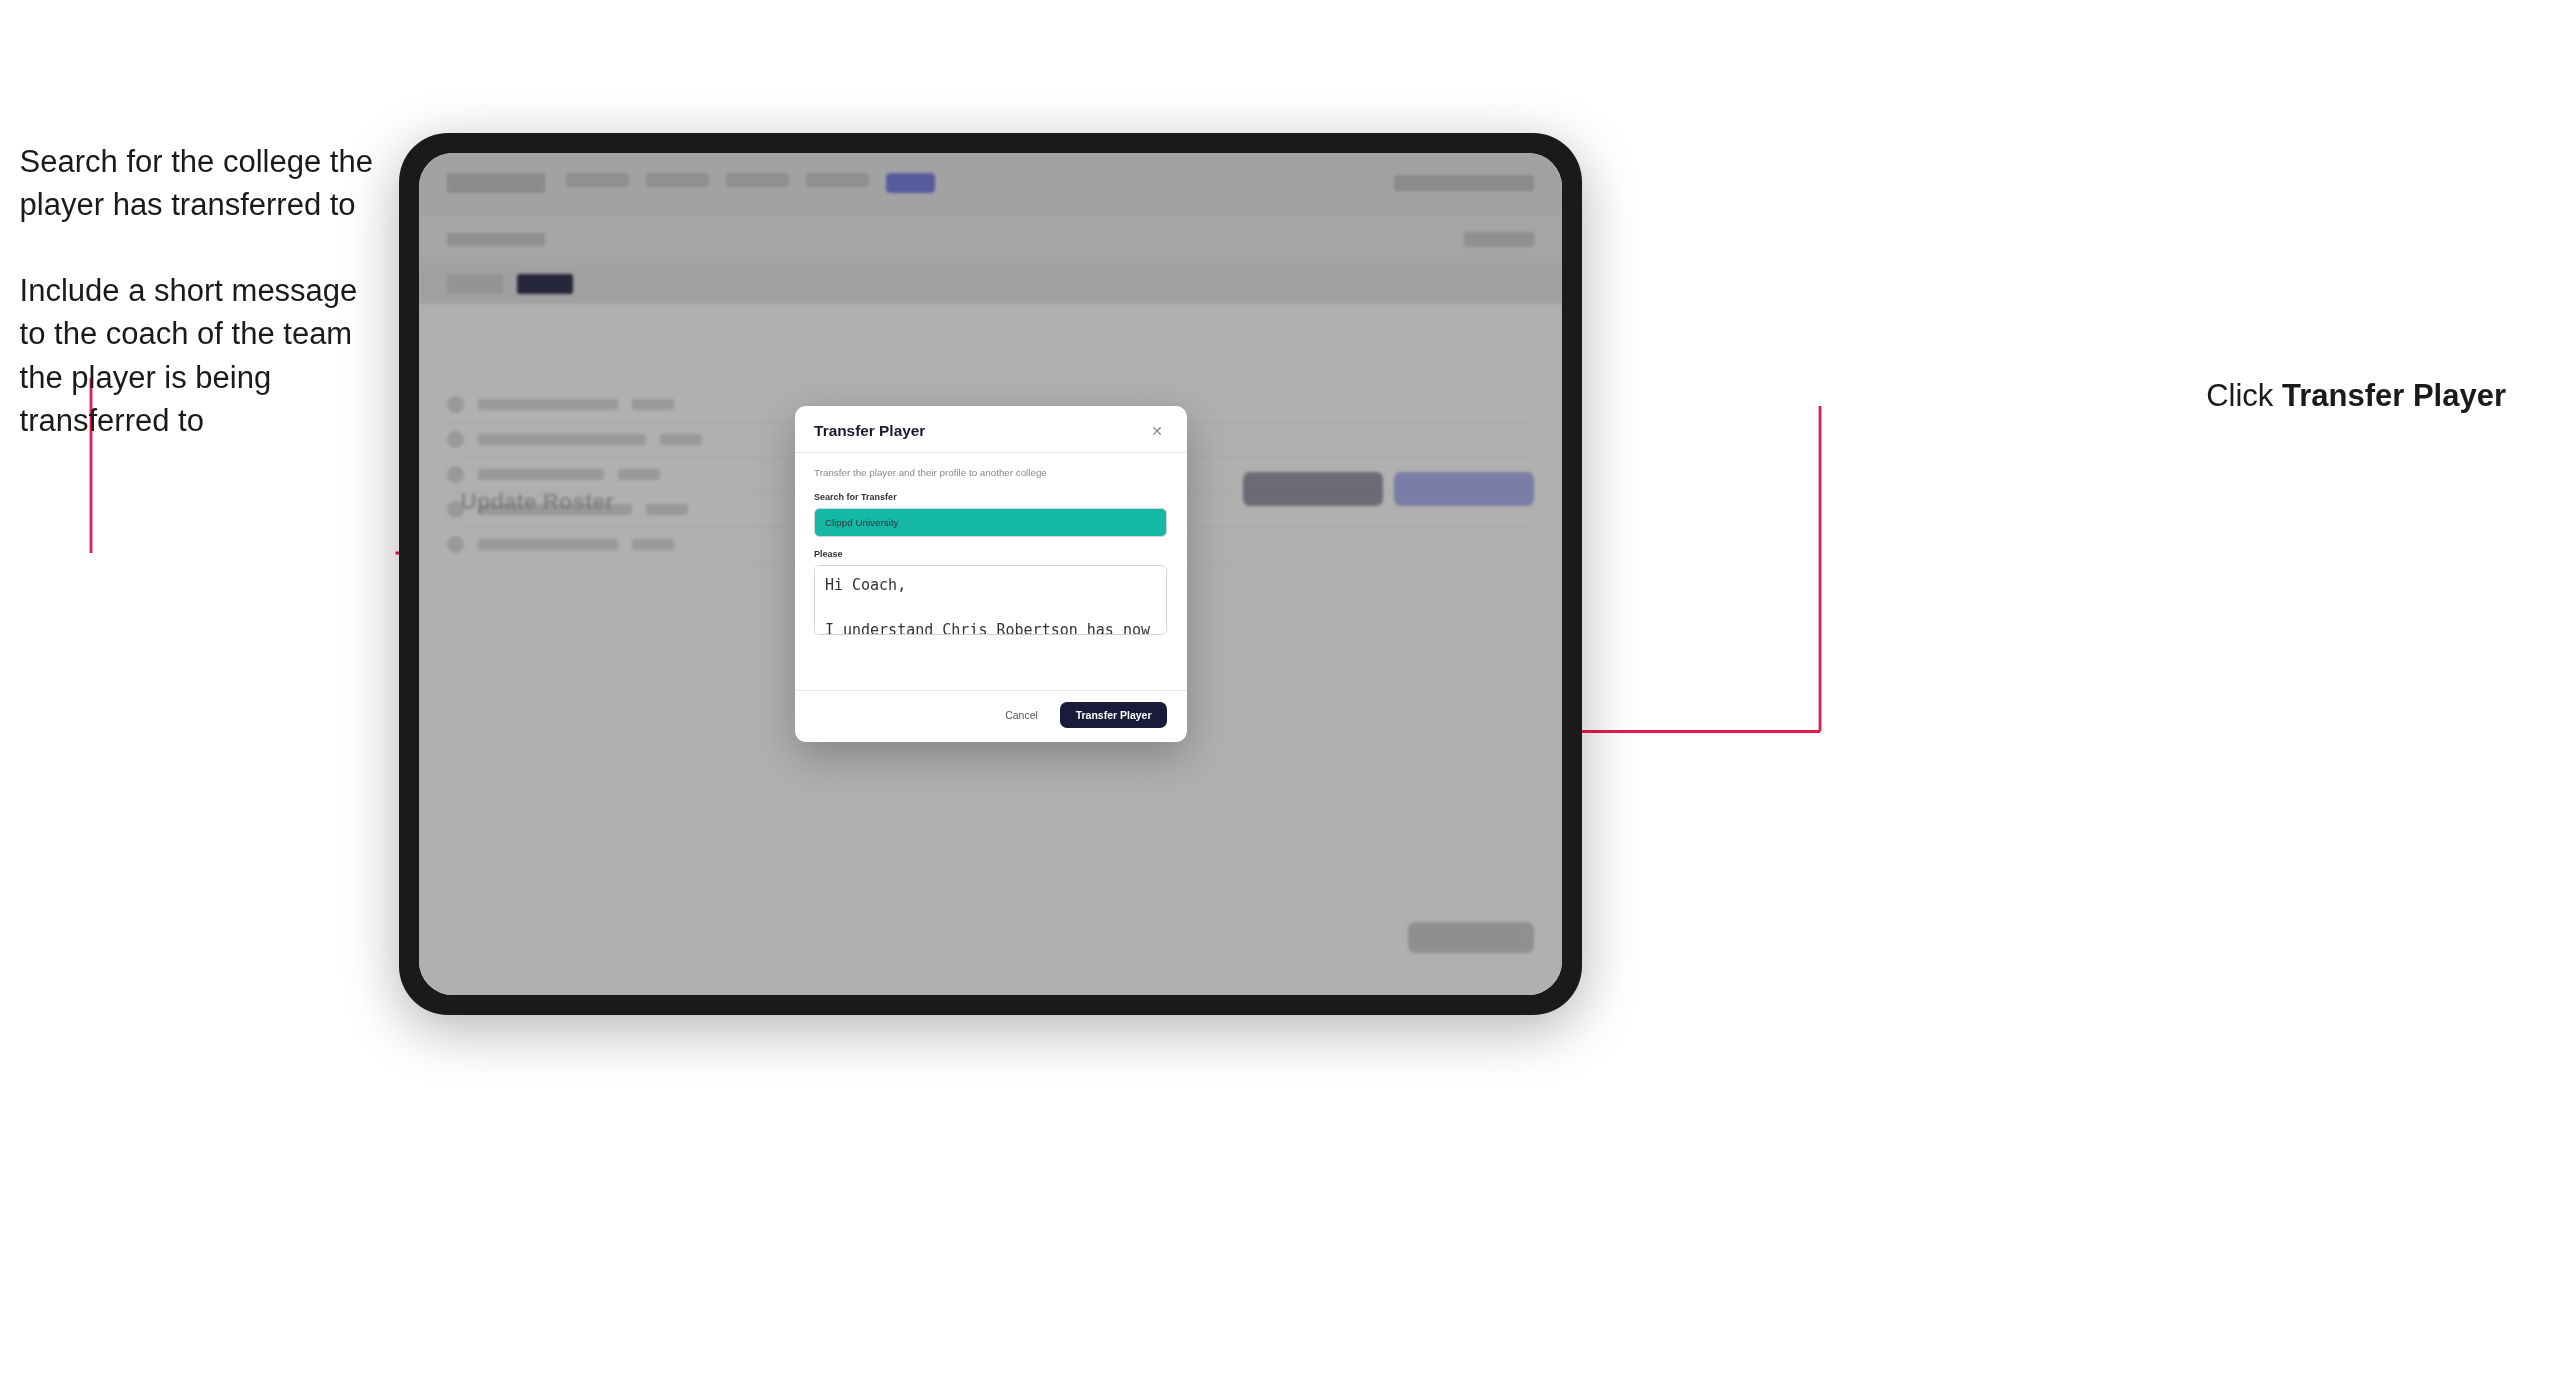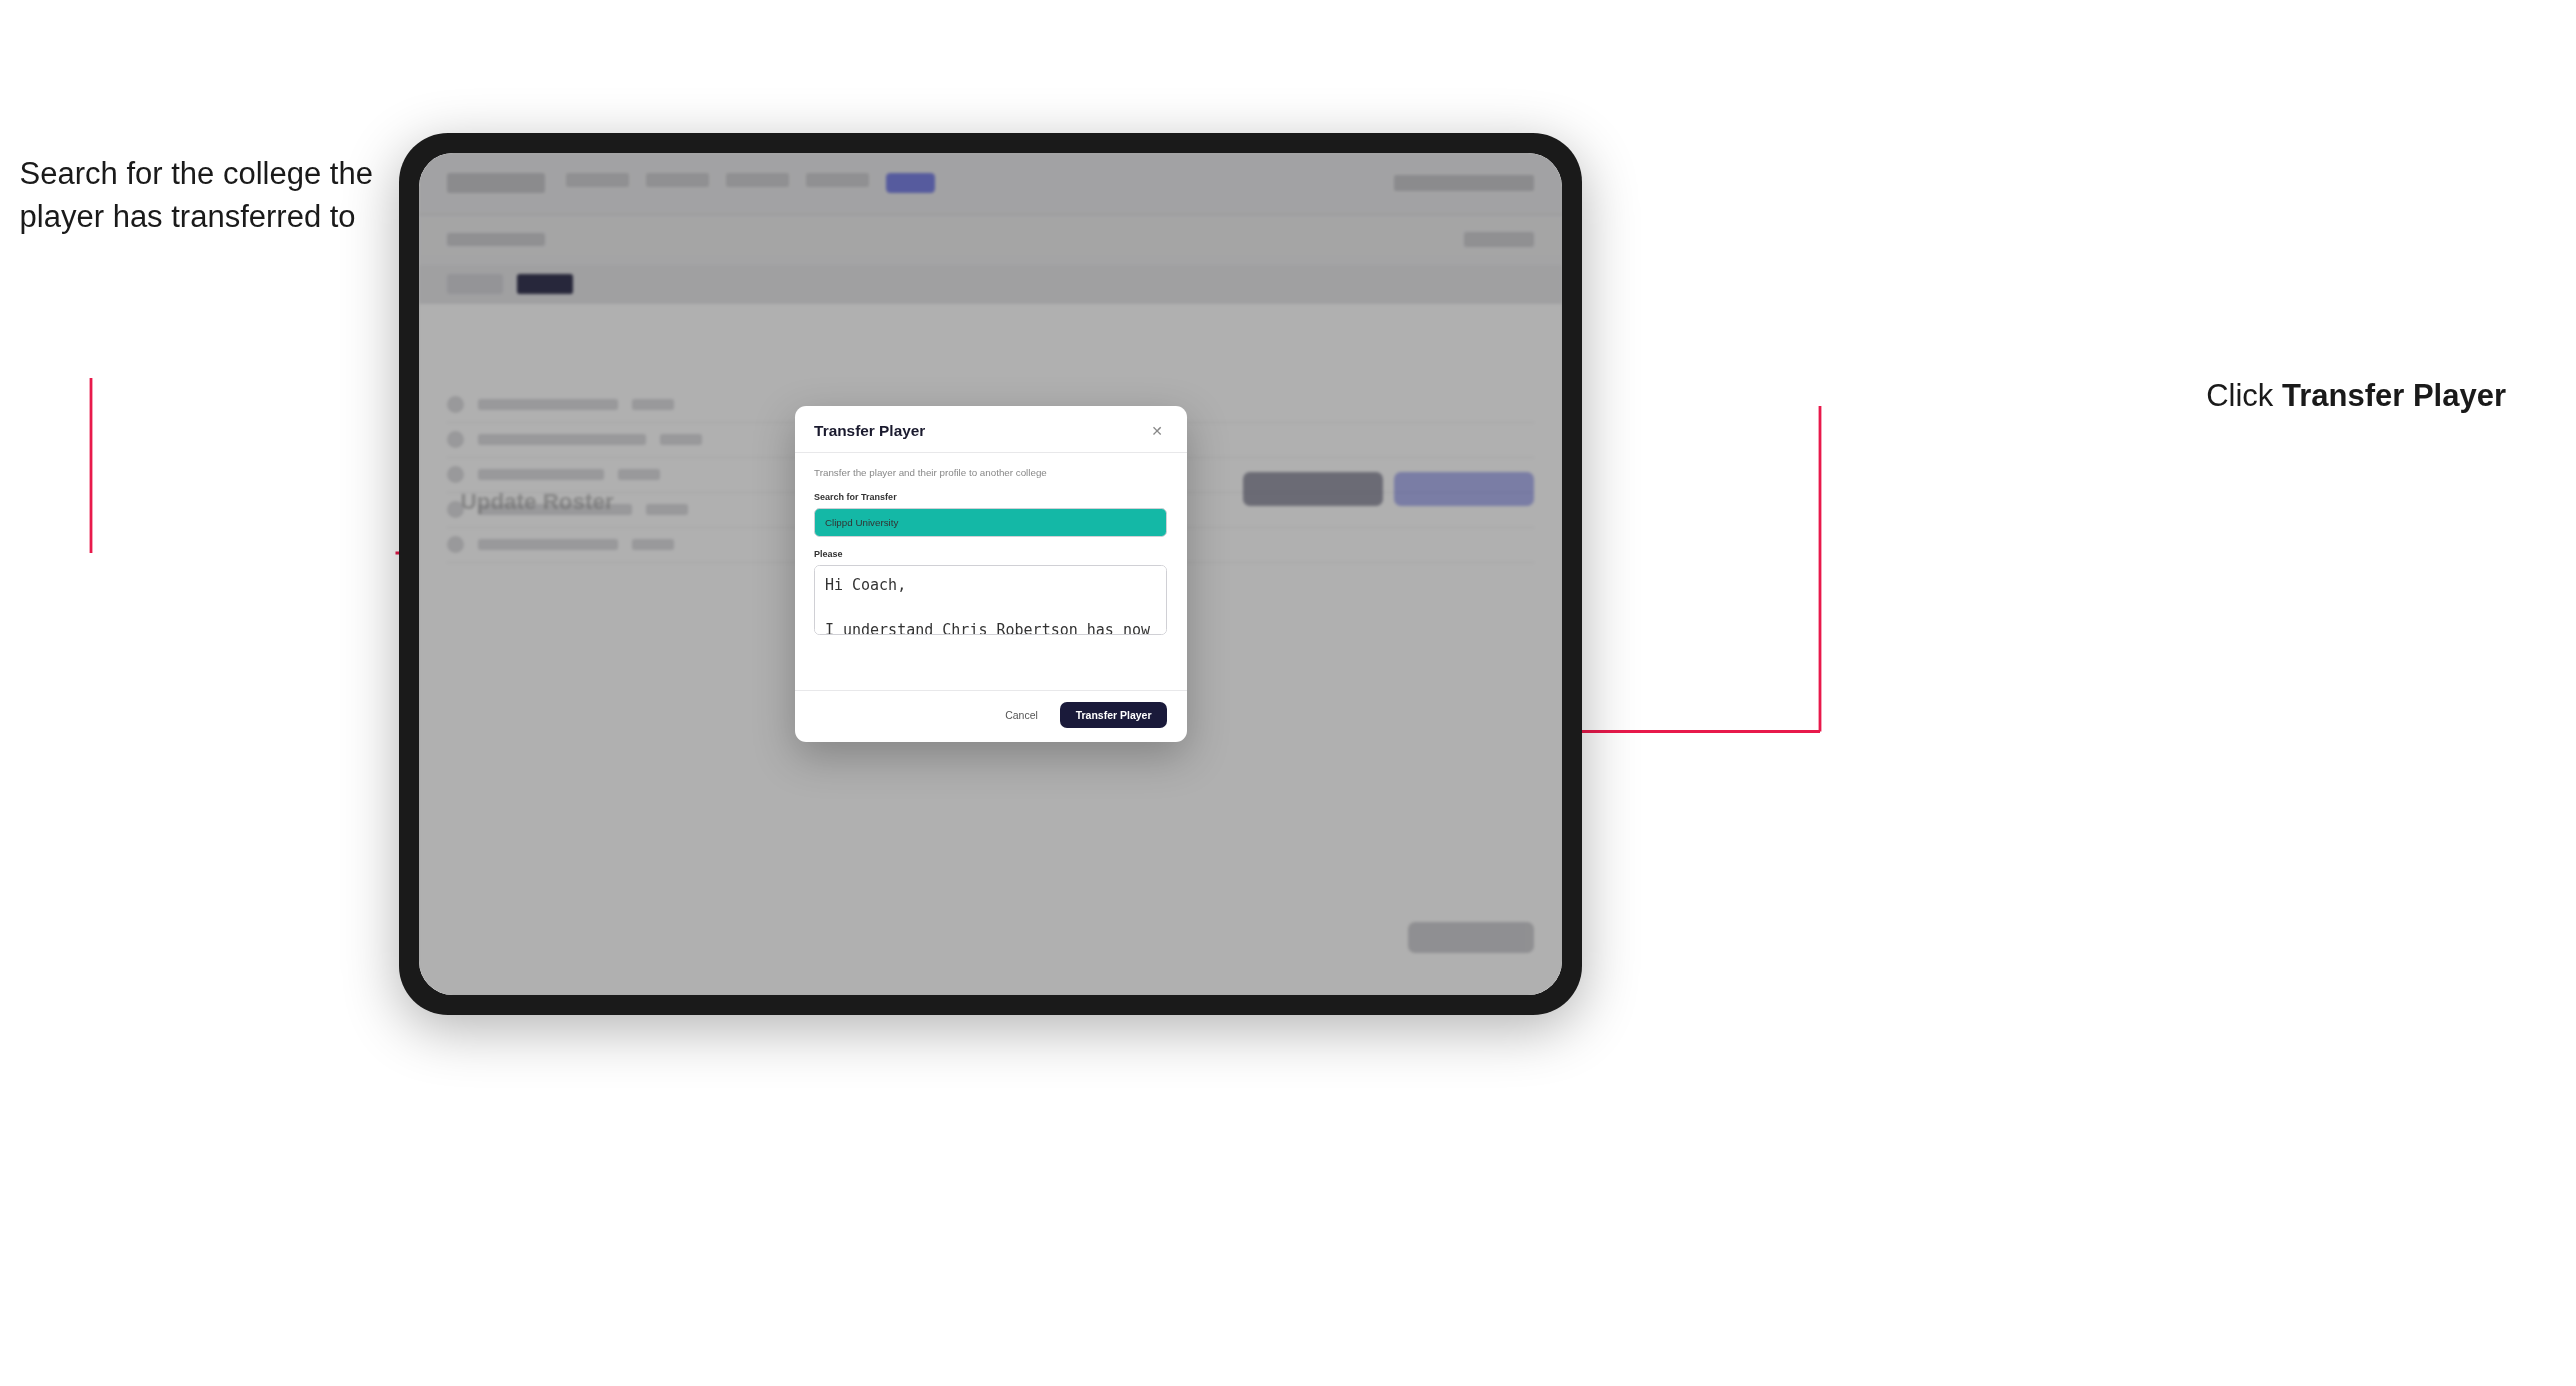--- a/index.html
+++ b/index.html
@@ -17,21 +17,20 @@
       position: absolute;
       left: 19.6px;
       top: 140px;
       width: 364px;
     }
     .annotation-text {
       font-size: 31px;
       line-height: 1.4;
       color: #1a1a1a;
       font-weight: 400;
-      margin-top: 12px;
     }
     .annotation-text-2 {
       font-size: 31px;
       line-height: 1.4;
       color: #1a1a1a;
       font-weight: 400;
       margin-top: 42px;
     }
 
     
@@ -379,20 +378,21 @@
   <line x1="130" y1="540" x2="130" y2="790" stroke="#e8194b" stroke-width="4"></line>
 
   <line x1="2600" y1="1045" x2="2210" y2="1045" stroke="#e8194b" stroke-width="4"></line>
   <polygon points="2210,1045 2230,1033 2230,1057" fill="#e8194b"></polygon>
 
   <line x1="2600" y1="580" x2="2600" y2="1045" stroke="#e8194b" stroke-width="4"></line>
 </svg>
 
 <div class="annotation-left">
   <div class="annotation-text">Search for the college the player has transferred to</div>
+  <div class="annotation-text-2">Include a short message to the coach of the team the player is being transferred to</div>
 </div>
 
 <div class="annotation-right">
   <span>Click </span><strong>Transfer Player</strong>
 </div>
 
 <div class="ipad-frame">
   <div class="ipad-screen">
 
     <div class="app-background">

